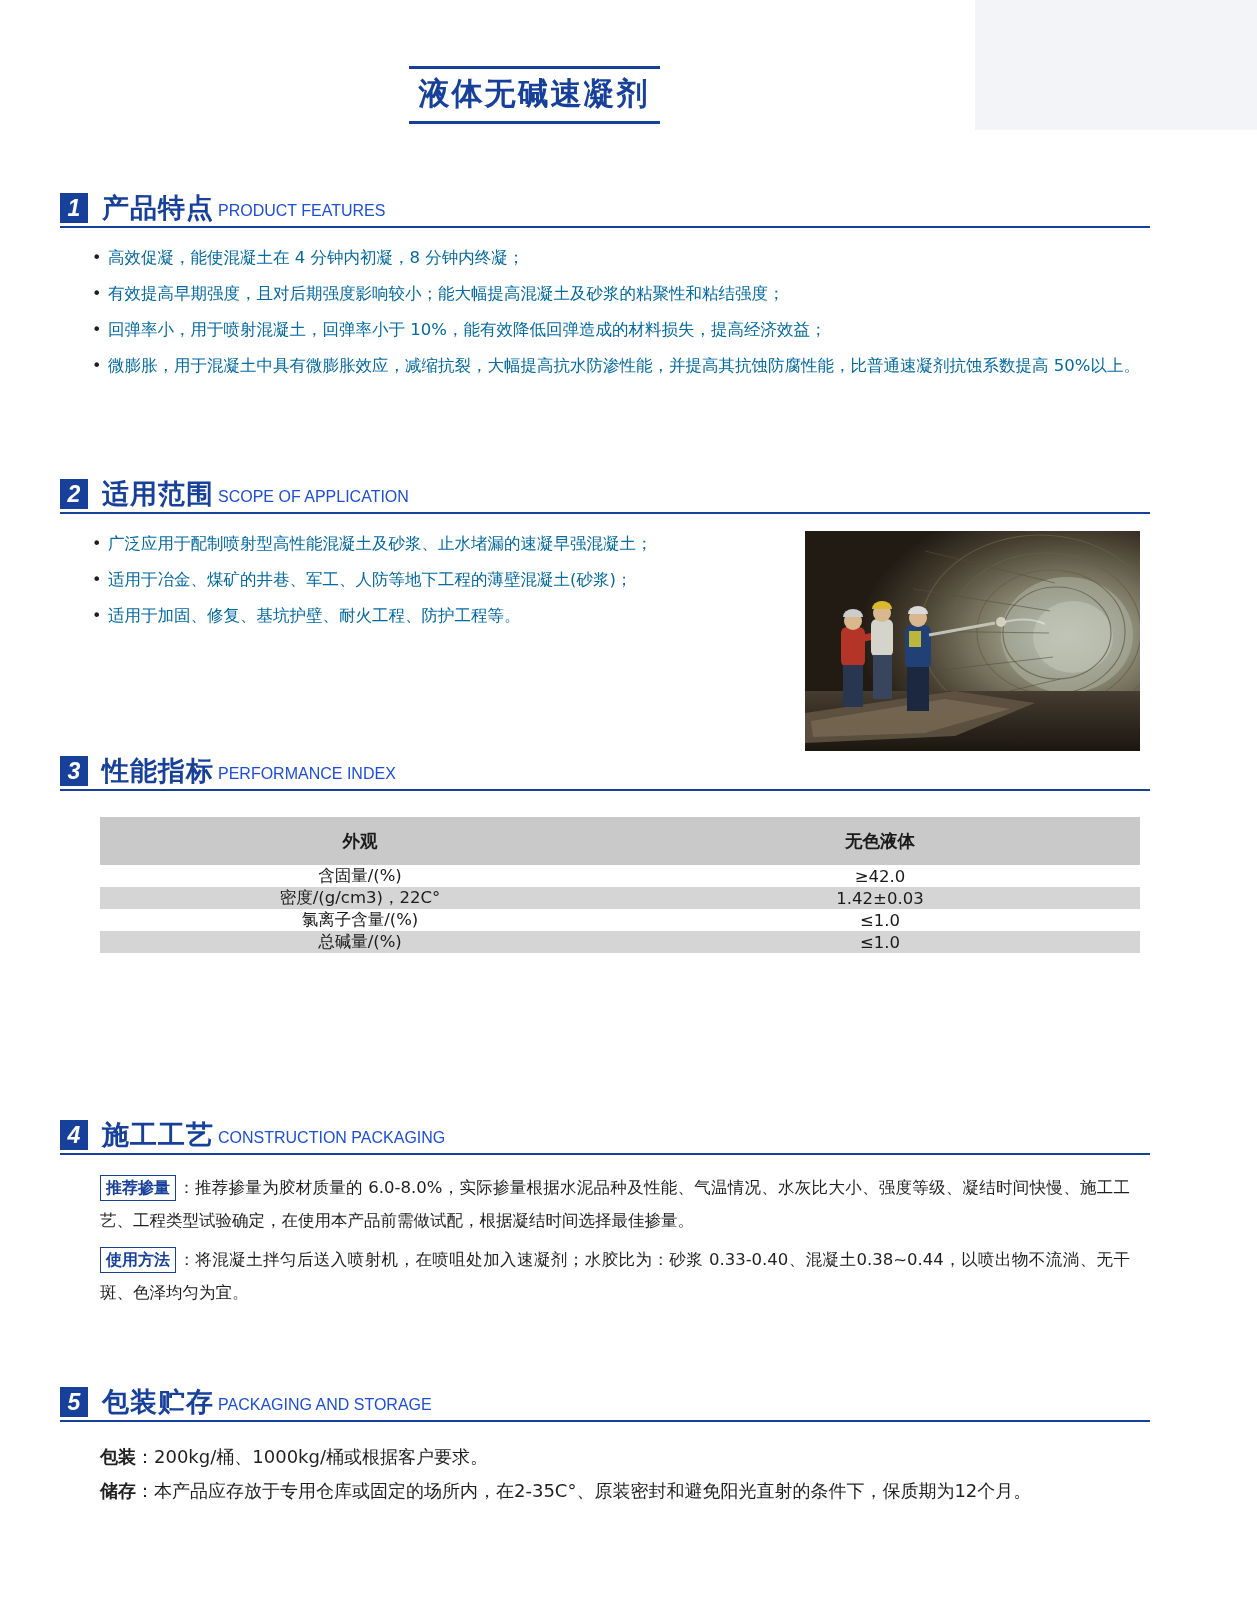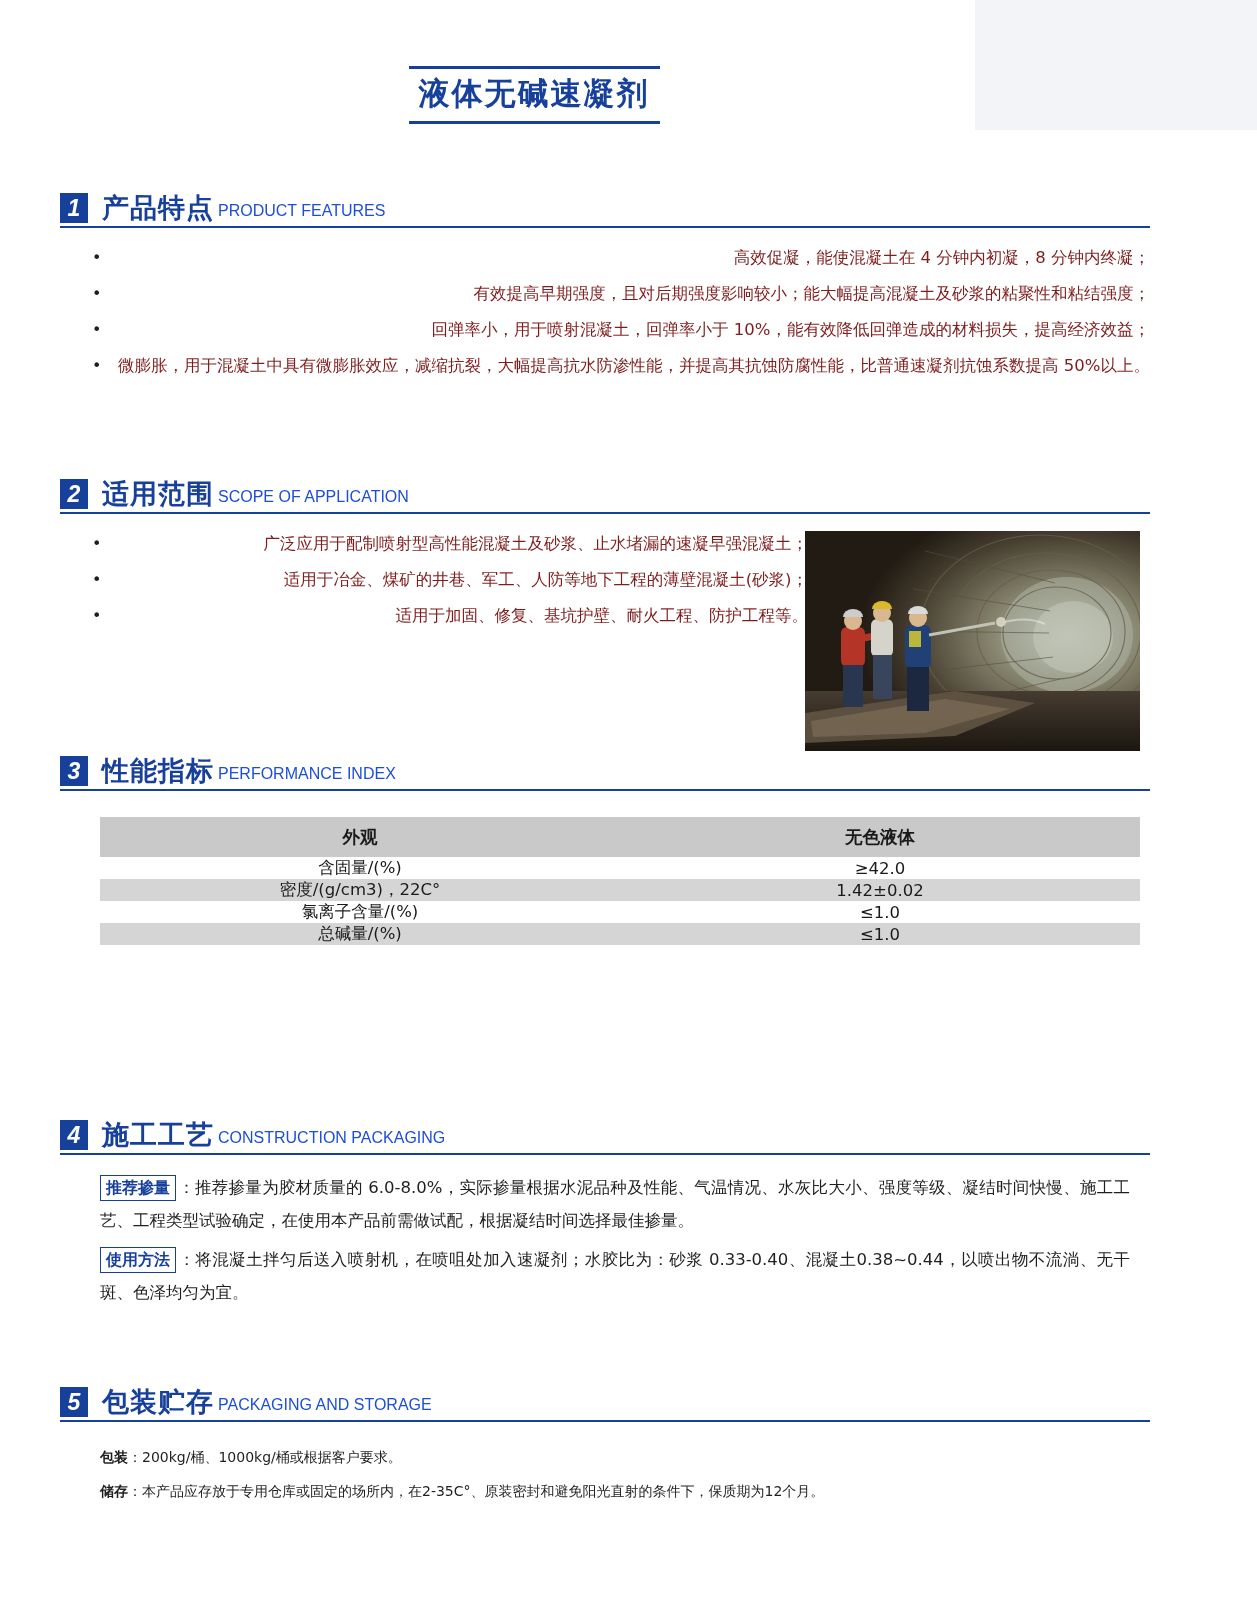--- a/index.html
+++ b/index.html
@@ -92,24 +92,23 @@
 
   ul.bullets {
     list-style: none;
     margin: 14px 0 0 0;
     padding: 0 0 0 48px;
   }
   ul.bullets li {
     position: relative;
     font-size: 16.5px;
     line-height: 32px;
-    color: #7f1d1d;
+    color: #0369a1;
     margin-bottom: 4px;
     font-family: "DejaVu Sans", sans-serif;
-    text-align: right;
   }
   ul.bullets li:before {
     content: "•";
     position: absolute;
     left: -16px;
     top: 0;
     color: #1f1f1f;
     font-size: 16px;
   }
 
@@ -135,21 +134,21 @@
     font-size: 16.5px;
     text-align: center;
     color: #1a1a1a;
     font-family: "DejaVu Sans", sans-serif;
     padding: 0;
   }
   table.perf tr.hdr td {
     background: #c9c9c9;
     font-weight: bold;
     font-size: 17.5px;
-    height: 40px;
+    height: 48px;
   }
   table.perf tr.odd td { background: #ffffff; }
   table.perf tr.even td { background: #d5d5d5; }
 
   .para {
     font-size: 16.5px;
     line-height: 33px;
     color: #1f1f1f;
     margin: 16px 0 0 40px;
     width: 1030px;
@@ -160,21 +159,21 @@
     display: inline-block;
     border: 1px solid #17409a;
     color: #17409a;
     font-weight: bold;
     padding: 0px 5px;
     margin-right: 2px;
     font-size: 16px;
     line-height: 24px;
   }
   .kv {
-    font-size: 14px;
+    font-size: 18px;
     line-height: 34px;
     color: #1f1f1f;
     margin-left: 40px;
     font-family: "DejaVu Sans", sans-serif;
   }
   .kv b { font-weight: bold; }
 </style>
 </head>
 <body>
 
@@ -287,21 +286,21 @@
           <tr class="hdr">
         <td>外观</td>
         <td>无色液体</td>
       </tr>
       <tr class="odd">
         <td>含固量/(%)</td>
         <td>≥42.0</td>
       </tr>
       <tr class="even">
         <td>密度/(g/cm3)，22C°</td>
-        <td>1.42±0.02</td>
+        <td>1.42±0.03</td>
       </tr>
       <tr class="odd">
         <td>氯离子含量/(%)</td>
         <td>≤1.0</td>
       </tr>
       <tr class="even">
         <td>总碱量/(%)</td>
         <td>≤1.0</td>
       </tr>
     </tbody>

